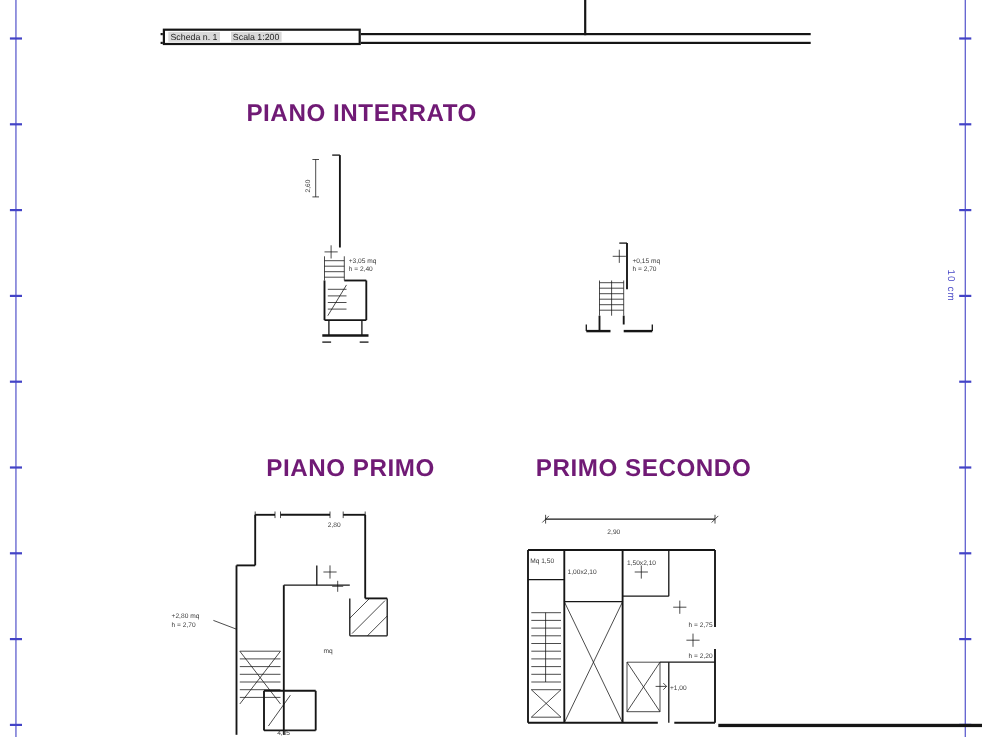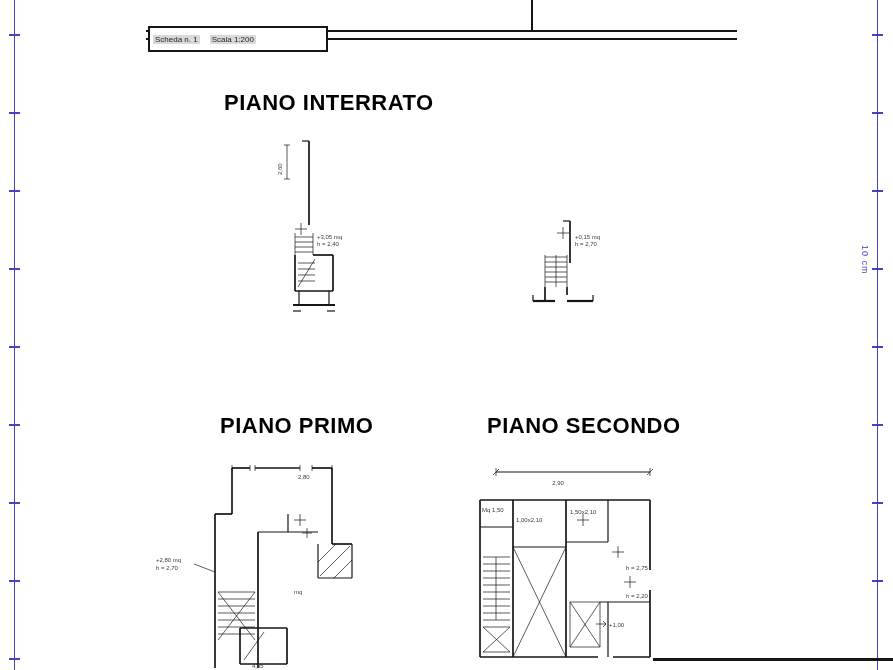--- a/index.html
+++ b/index.html
@@ -21,38 +21,38 @@
     writing-mode:vertical-rl;letter-spacing:1px;
   }
 
   
   .top-center-line{position:absolute;left:531px;top:0;width:2px;height:32px;background:#151515;}
   .frame-line{
     position:absolute;left:146px;top:30px;width:591px;height:6px;
     border-top:2px solid #151515;border-bottom:2px solid #151515;z-index:1;
   }
   .title-block{
-    position:absolute;left:148px;top:26px;width:180px;height:26px;z-index:2;
+    position:absolute;left:148px;top:26px;width:180px;height:15px;z-index:2;
     background:#ffffff;border:2px solid #151515;display:flex;align-items:center;
     padding:0 3px;box-sizing:border-box;gap:10px;
   }
   .title-block span{
     background:#d9d9d9;color:#222;font-size:8px;line-height:9px;
     padding:0 2px;white-space:nowrap;
   }
   .bottom-right-line{position:absolute;left:653px;top:658px;width:240px;height:3px;background:#151515;}
 
   
   .plan-title{
-    position:absolute;font-weight:bold;font-size:22px;color:#000000;
+    position:absolute;font-weight:bold;font-size:22px;color:#701a75;
     letter-spacing:0.5px;white-space:nowrap;
   }
   #t-interrato{left:224px;top:90px;}
   #t-terra{left:500px;top:166px;}
-  #t-primo{left:220px;top:413px;}
+  #t-primo{left:242px;top:413px;}
   #t-secondo{left:487px;top:413px;}
 
   
   svg.plan{position:absolute;overflow:visible;}
   #p-interrato{left:265px;top:133px;}
   #p-terra{left:515px;top:213px;}
   #p-primo{left:148px;top:452px;}
   #p-secondo{left:458px;top:452px;}
   svg.plan line, svg.plan polyline{stroke:#161616;fill:none;}
   svg.plan .thin{stroke-width:0.7;}
@@ -93,21 +93,21 @@
   <div class="frame-line"></div>
   <div class="bottom-right-line"></div>
 
   <div class="title-block">
     <span>Scheda n. 1</span>
     <span>Scala 1:200</span>
   </div>
 
   <div class="plan-title" id="t-interrato">PIANO INTERRATO</div>
   <div class="plan-title" id="t-primo">PIANO PRIMO</div>
-  <div class="plan-title" id="t-secondo">PIANO SECONDO</div>
+  <div class="plan-title" id="t-secondo">PRIMO SECONDO</div>
 
   <svg class="plan" id="p-interrato" width="120" height="190" viewBox="0 0 120 190">
     <g>
       <line class="wall" x1="44" y1="8" x2="44" y2="92"></line>
       <line class="med" x1="37" y1="8" x2="44" y2="8"></line>
       <line class="wall" x1="30" y1="122" x2="30" y2="158"></line>
       <line class="wall" x1="30" y1="158" x2="68" y2="158"></line>
       <line class="wall" x1="68" y1="122" x2="68" y2="158"></line>
       <line class="wall" x1="48" y1="122" x2="68" y2="122"></line>
       <line class="med" x1="34" y1="158" x2="34" y2="172"></line>

